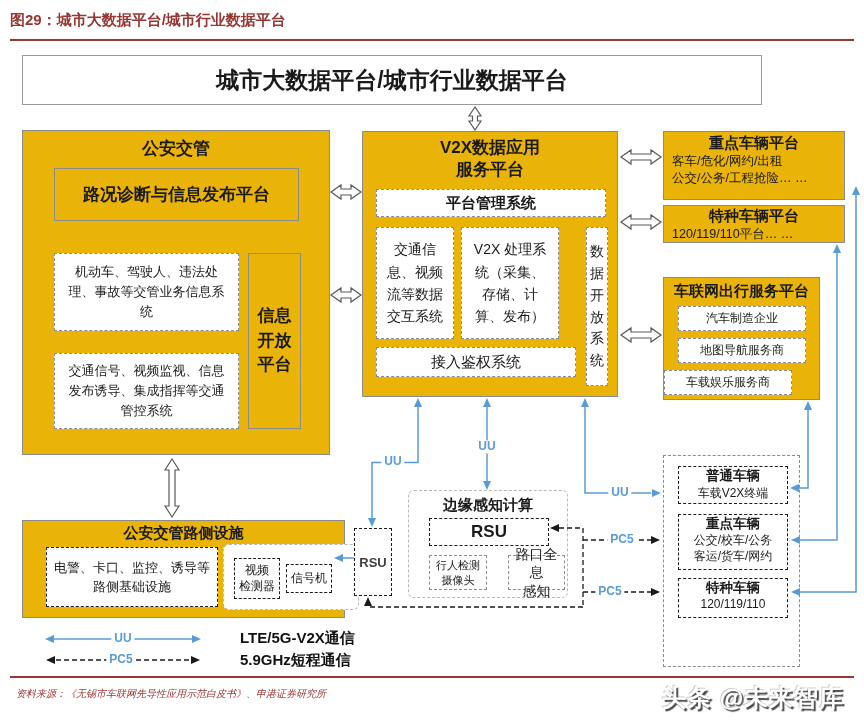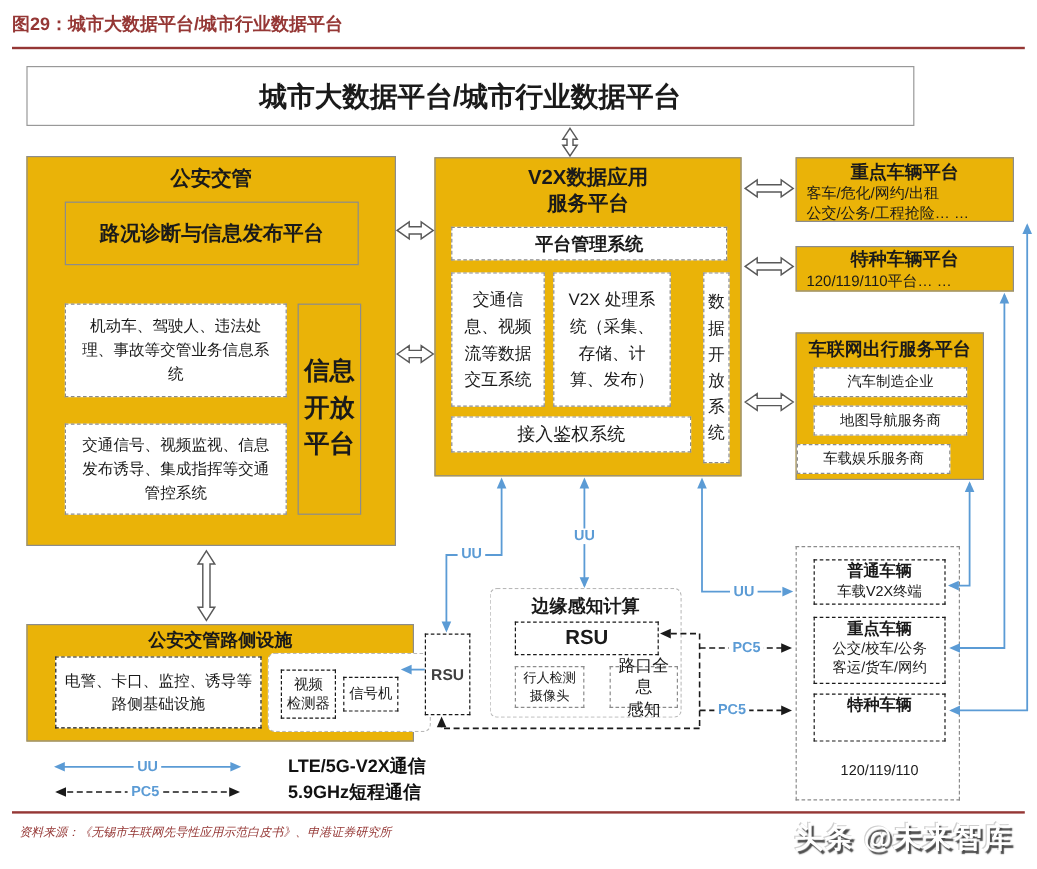--- a/index.html
+++ b/index.html
@@ -36,36 +36,36 @@
 
   <div class="abs box2 center" style="left:22px;top:55px;width:740px;height:50px;">
     <span class="b" style="font-size:23px;">城市大数据平台/城市行业数据平台</span>
   </div>
 
   <div class="abs box" style="left:22px;top:130px;width:308px;height:325px;">
     <div class="center b" style="font-size:17px;margin-top:6px;">公安交管</div>
     <div class="abs dash center" style="left:31px;top:122px;width:185px;height:78px;font-size:13px;line-height:1.55;padding:2px 8px;">机动车、驾驶人、违法处理、事故等交管业务信息系统</div>
     <div class="abs box center b" style="left:31px;top:37px;width:245px;height:53px;font-size:17px;">路况诊断与信息发布平台</div>
     <div class="abs dash center" style="left:31px;top:222px;width:185px;height:76px;font-size:13px;line-height:1.55;padding:2px 8px;">交通信号、视频监视、信息发布诱导、集成指挥等交通管控系统</div>
-    <div class="abs box center b pre" style="left:225px;top:122px;width:53px;height:176px;font-size:21px;line-height:1.45;">信息
+    <div class="abs box center b pre" style="left:225px;top:122px;width:53px;height:176px;font-size:17px;line-height:1.45;">信息
 开放
 平台</div>
   </div>
 
   <div class="abs box" style="left:362px;top:131px;width:256px;height:266px;">
     <div class="center b pre" style="font-size:17px;line-height:1.3;margin-top:5px;">V2X数据应用
 服务平台</div>
     <div class="abs dash center" style="left:13px;top:57px;width:230px;height:28px;font-size:15px;font-weight:bold;">平台管理系统</div>
     <div class="abs dash center" style="left:13px;top:95px;width:78px;height:112px;font-size:14px;line-height:1.6;padding:2px 6px;">交通信息、视频流等数据交互系统</div>
     <div class="abs dash center" style="left:98px;top:95px;width:98px;height:112px;font-size:14px;line-height:1.6;padding:2px 7px;">V2X 处理系统（采集、存储、计算、发布）</div>
     <div class="abs dash center vert" style="left:223px;top:95px;width:22px;height:159px;font-size:14px;padding:0 2px;">数据开放系统</div>
     <div class="abs dash center" style="left:13px;top:215px;width:200px;height:30px;font-size:15px;">接入鉴权系统</div>
   </div>
 
-  <div class="abs box" style="left:663px;top:131px;width:182px;height:54px;">
+  <div class="abs box" style="left:663px;top:131px;width:182px;height:69px;">
     <div class="center b" style="font-size:15px;margin-top:2px;">重点车辆平台</div>
     <div class="pre" style="font-size:12.5px;line-height:1.35;padding:0 8px;">客车/危化/网约/出租
 公交/公务/工程抢险… …</div>
   </div>
 
   <div class="abs box" style="left:663px;top:205px;width:182px;height:38px;">
     <div class="center b" style="font-size:15px;margin-top:1px;">特种车辆平台</div>
     <div style="font-size:12.5px;padding:0 8px;">120/119/110平台… …</div>
   </div>
 
@@ -103,21 +103,21 @@
       <div class="center b" style="font-size:13.5px;">普通车辆</div>
       <div class="center" style="font-size:12px;">车载V2X终端</div>
     </div>
     <div class="abs bdash" style="left:14px;top:58px;width:110px;height:56px;">
       <div class="center b" style="font-size:13.5px;">重点车辆</div>
       <div class="center pre" style="font-size:12px;line-height:1.3;">公交/校车/公务
 客运/货车/网约</div>
     </div>
     <div class="abs bdash" style="left:14px;top:122px;width:110px;height:40px;">
       <div class="center b" style="font-size:13.5px;">特种车辆</div>
-      <div class="center" style="font-size:12px;margin-top:38px;">120/119/110</div>
+      <div class="center" style="font-size:12px;">120/119/110</div>
     </div>
   </div>
 
   <svg class="overlay" width="864" height="724" viewBox="0 0 864 724">
 
     <g fill="#ffffff" stroke="#595959" stroke-width="1.2" stroke-linejoin="miter">
       <polygon points="331,192 341,185 341,189 351,189 351,185 361,192 351,199 351,195 341,195 341,199"></polygon>
       <polygon points="331,295 341,288 341,292 351,292 351,288 361,295 351,302 351,298 341,298 341,302"></polygon>
       <polygon points="621,157 631,150 631,154 651,154 651,150 661,157 651,164 651,160 631,160 631,164"></polygon>
       <polygon points="621,222 631,215 631,219 651,219 651,215 661,222 651,229 651,225 631,225 631,229"></polygon>

